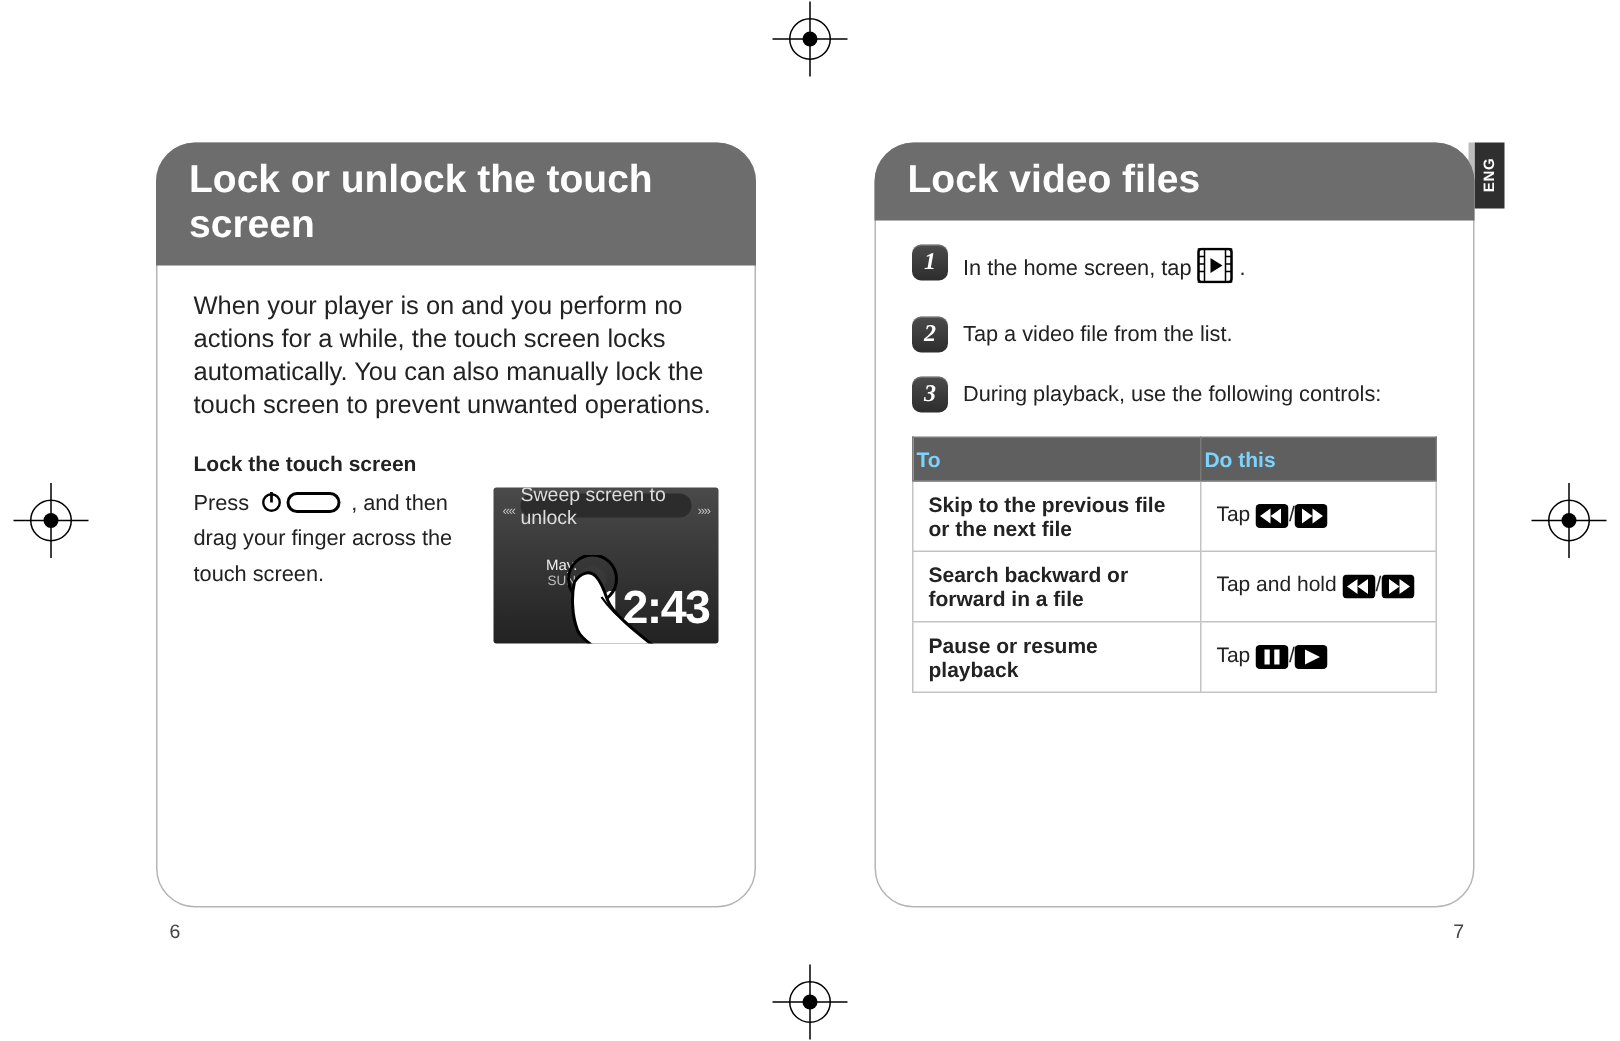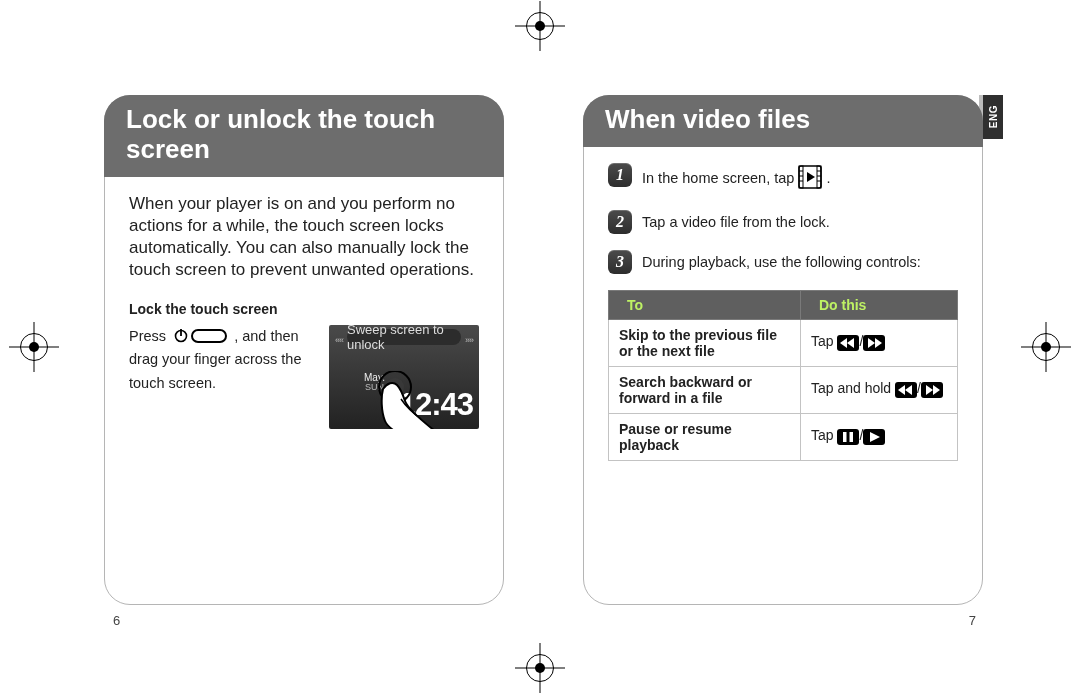--- a/index.html
+++ b/index.html
@@ -23,21 +23,21 @@
   .para{font-size:17px;line-height:1.3;margin:0 0 14px 0}
   .subhead{font-weight:700;font-size:14px;margin:20px 0 8px 0}
   .inline-line{font-size:14.5px;line-height:1.6}
   .power-btn{display:inline-block;vertical-align:-4px;margin:0 2px}
   .power-btn svg{display:block}
   .step-row{display:flex;align-items:flex-start;gap:10px;margin:6px 0 16px 0;font-size:14.5px;line-height:1.4}
   .step-num{flex:0 0 auto;display:inline-flex;align-items:center;justify-content:center;width:24px;height:24px;border-radius:6px;background:linear-gradient(#4b4b4b,#2d2d2d);color:#fff;font-weight:700;font-family:Georgia,'Times New Roman',serif;font-style:italic;font-size:16px;box-shadow:inset 0 1px 0 rgba(255,255,255,.2)}
   .step-text{flex:1;padding-top:2px}
   .video-icon{display:inline-block;vertical-align:-6px}
   table.controls{border-collapse:collapse;width:100%;font-size:14px;margin-top:6px}
-  table.controls th{background:#5f5f5f;color:#bef264;text-align:left;font-weight:700;padding:6px 18px;border:1px solid #7a7a7a}
+  table.controls th{background:#5f5f5f;color:#7dd3fc;text-align:left;font-weight:700;padding:6px 2px;border:1px solid #7a7a7a}
   table.controls td{padding:7px 10px;border:1px solid #c3c3c3;vertical-align:middle}
   table.controls td.to{font-weight:700;width:55%}
   .ctrl-icon{display:inline-block;vertical-align:-5px}
   .page-num{position:absolute;bottom:-24px;font-size:13px;color:#444}
   .page-left .page-num{left:8px}
   .page-right .page-num{right:6px}
   
   .side-tab{position:absolute;right:-21px;top:-1px;width:20px;height:44px;background:#2f2f2f;color:#fff;font-size:10px;font-weight:700;display:flex;align-items:center;justify-content:center}
   .side-tab span{writing-mode:vertical-rl;transform:rotate(180deg);letter-spacing:0.5px}
   .side-tab::before{content:"";position:absolute;left:-4px;top:0;bottom:0;width:4px;background:#bdbdbd}
@@ -119,21 +119,21 @@
         </div>
       </div>
     </div>
     <div class="page-num">6</div>
   </div>
 
   <div class="page page-right">
     <div class="side-tab">
         <span>ENG</span>
       </div>
-    <div class="title-bar">When video files</div>
+    <div class="title-bar">Lock video files</div>
 
     <div class="step-row">
       <span class="step-num">1</span>
       <span class="step-text">
         <span>In the home screen, tap </span>
         <span class="video-icon">
           <svg width="24" height="24" viewBox="0 0 24 24">
               <rect x="1" y="1" width="22" height="22" rx="2" fill="none" stroke="#000" stroke-width="1.6"></rect>
               <rect x="1" y="1" width="4" height="22" fill="none" stroke="#000" stroke-width="1"></rect>
               <rect x="19" y="1" width="4" height="22" fill="none" stroke="#000" stroke-width="1"></rect>
@@ -145,21 +145,21 @@
               <line x1="19" y1="16" x2="23" y2="16" stroke="#000"></line>
               <polygon points="9,7 17,12 9,17" fill="#000"></polygon>
             </svg>
         </span>
         <span>.</span>
       </span>
     </div>
 
     <div class="step-row">
       <span class="step-num">2</span>
-      <span class="step-text">Tap a video file from the lock.</span>
+      <span class="step-text">Tap a video file from the list.</span>
     </div>
 
     <div class="step-row">
       <span class="step-num">3</span>
       <span class="step-text">During playback, use the following controls:</span>
     </div>
 
     <table class="controls">
       <tbody>
           <tr>

